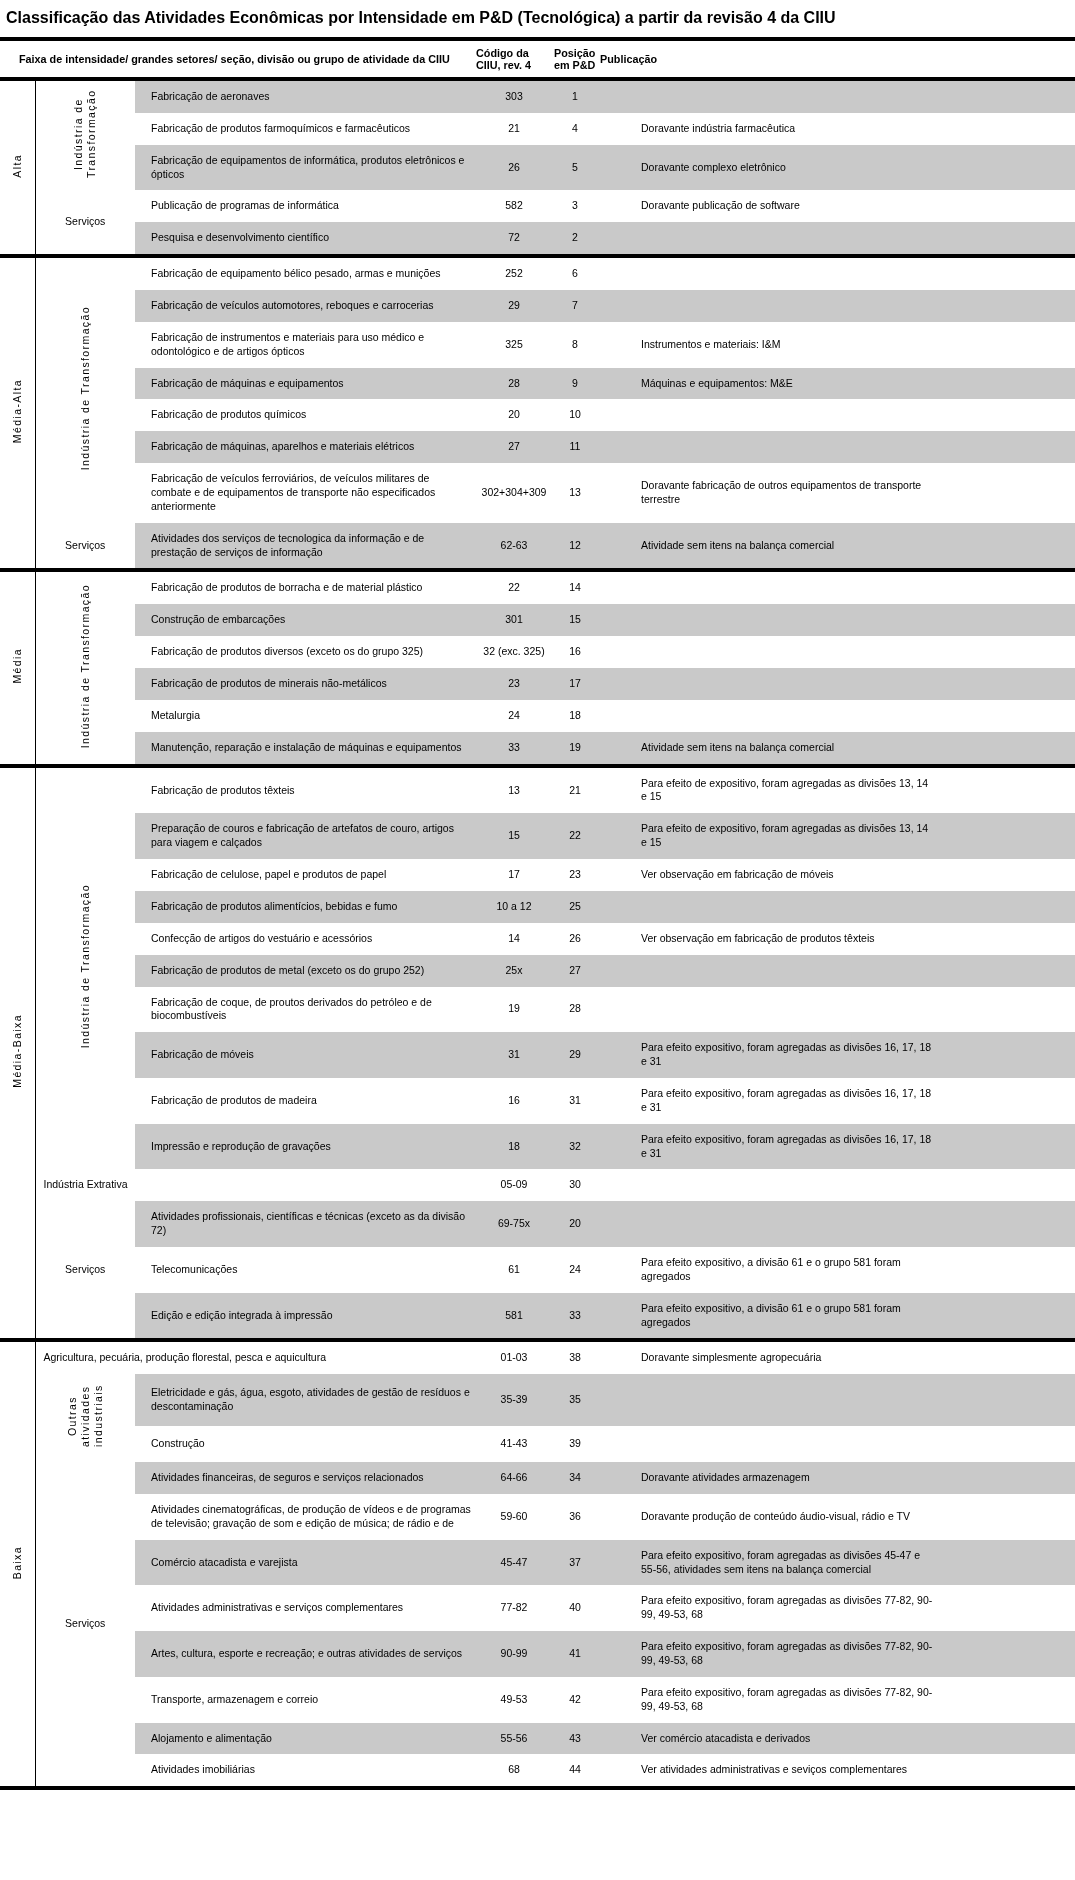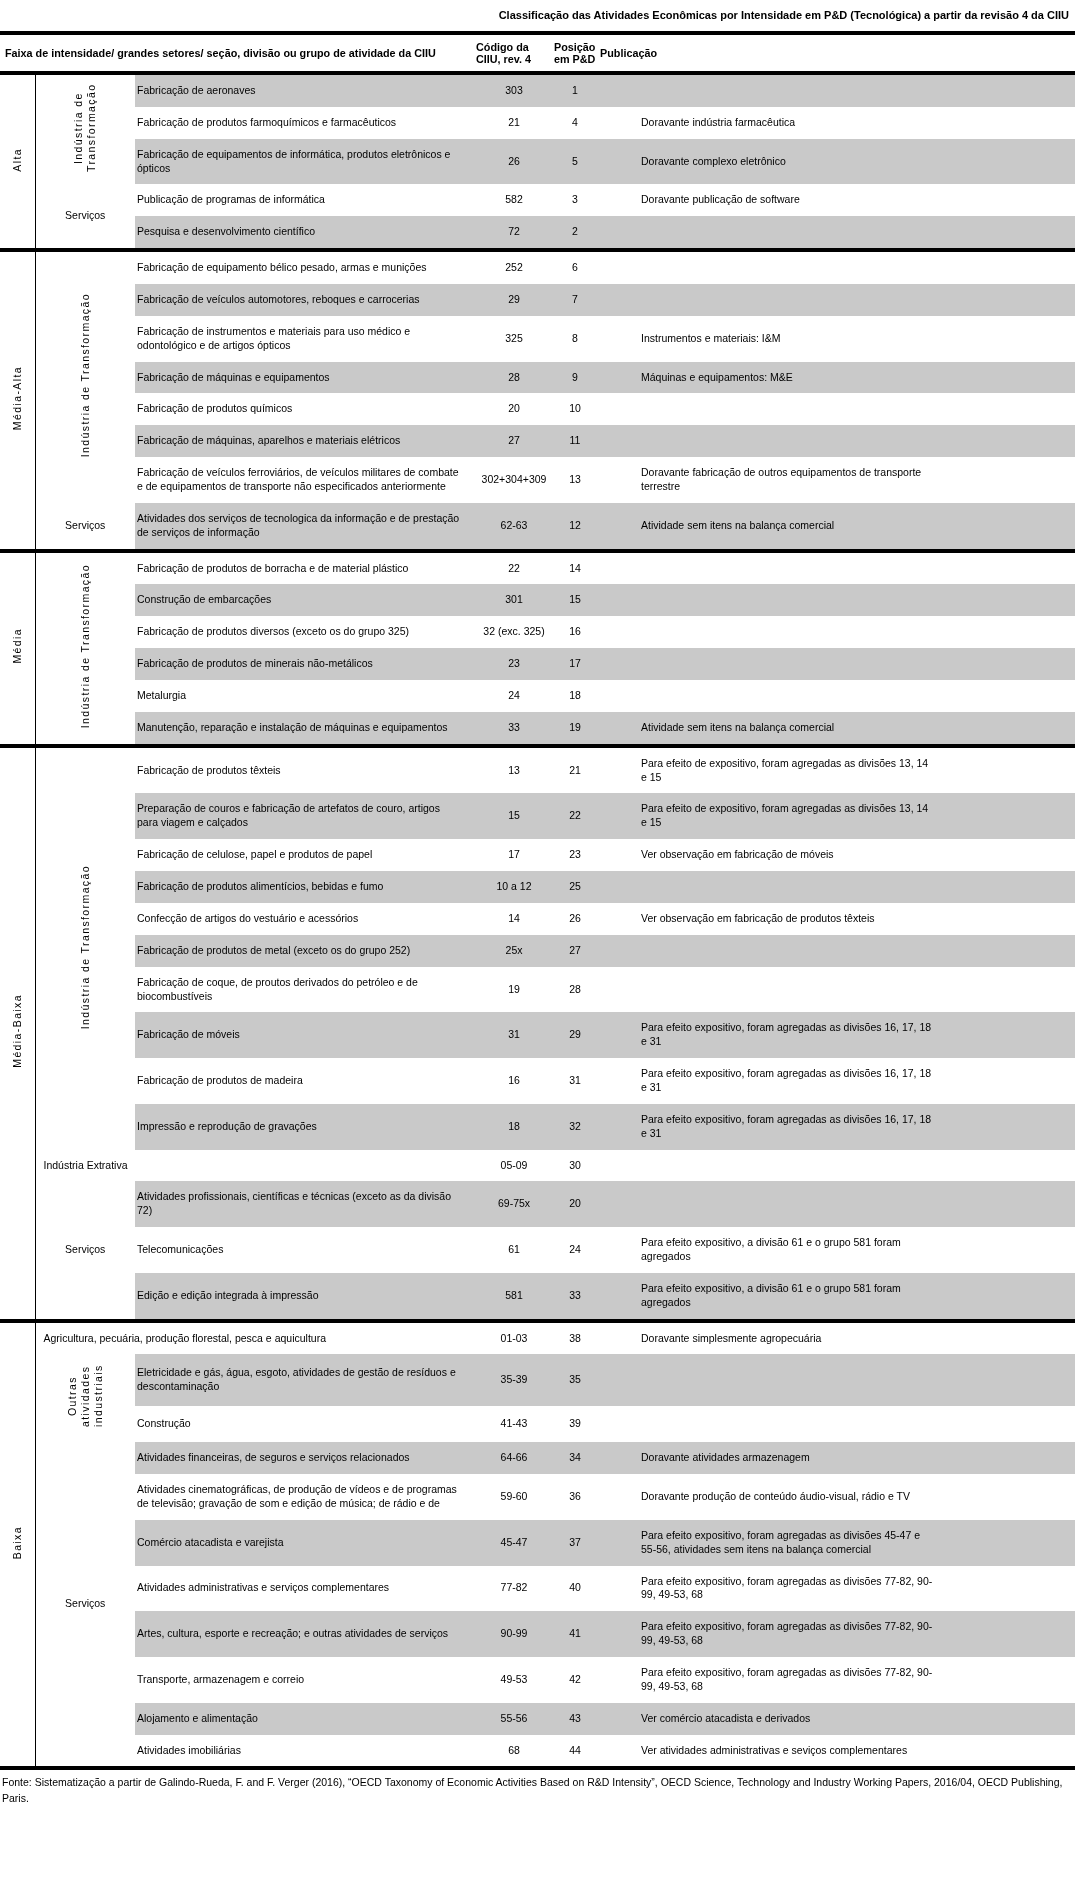--- a/index.html
+++ b/index.html
@@ -5,23 +5,23 @@
   * { box-sizing: border-box; }
   html, body { margin: 0; padding: 0; background: #ffffff; }
   body {
     font-family: "Liberation Sans", "DejaVu Sans", sans-serif;
     color: #000;
     width: 1075px;
   }
   .page { width: 1075px; }
 
   .doc-title {
-    text-align: right;
+    text-align: left;
     font-weight: bold;
-    font-size: 11px;
+    font-size: 16px;
     padding: 9px 6px 10px 6px;
   }
 
   table.doc-table {
     border-collapse: collapse;
     table-layout: fixed;
     width: 1075px;
     font-size: 10.5px;
     border-bottom: 4px solid #000;
   }
@@ -34,37 +34,37 @@
 
   thead th {
     border-top: 4px solid #000;
     border-bottom: 4px solid #000;
     font-weight: bold;
     font-size: 10.8px;
     text-align: left;
     vertical-align: middle;
     padding: 6px 3px;
   }
-  thead th.h-main { white-space: nowrap; padding-left: 5px; }
+  thead th.h-main { white-space: nowrap; padding-left: 19px; }
   thead th.h-center { text-align: left; padding-left: 1px; padding-right: 1px; }
 
   tbody.section tr:first-child td { border-top: 4px solid #000; }
 
   td {
     vertical-align: middle;
     padding: 9px 4px;
     line-height: 1.32;
   }
   td.intensity {
     border-right: 1px solid #000;
     text-align: center;
     padding: 2px 0;
   }
   td.sector { text-align: center; padding: 2px 1px; }
-  td.activity { padding-left: 2px; }
+  td.activity { padding-left: 16px; }
   td.activity .cell-text { max-width: 326px; }
   td.activity.merged { padding-left: 8px; }
   td.activity.merged .cell-text { max-width: 425px; }
   td.code, td.pos { text-align: center; }
   td.obs .obs-text { max-width: 332px; padding-left: 40px; }
 
   tr.shaded td.shade { background: var(--shade, #c9c9c9); }
 
   .vtext {
     display: inline-block;
@@ -578,15 +578,14 @@
           </td>
           <td class="code shade">68</td>
           <td class="pos shade">44</td>
           <td class="obs shade">
             <div class="obs-text">Ver atividades administrativas e seviços complementares</div>
           </td>
         </tr>
       </tbody>
     </table>
 
-  <div class="doc-footer">Fonte: Sistematização a partir de Galindo-Rueda, F. and F. Verger (2016), “OECD Taxonomy of Economic Activities Based on R&amp;D Intensity”, OECD Science, Technology and Industry Working Papers, 2016/04, OECD Publishing, Paris.</div>
 
 </div>
 
 </body></html>

